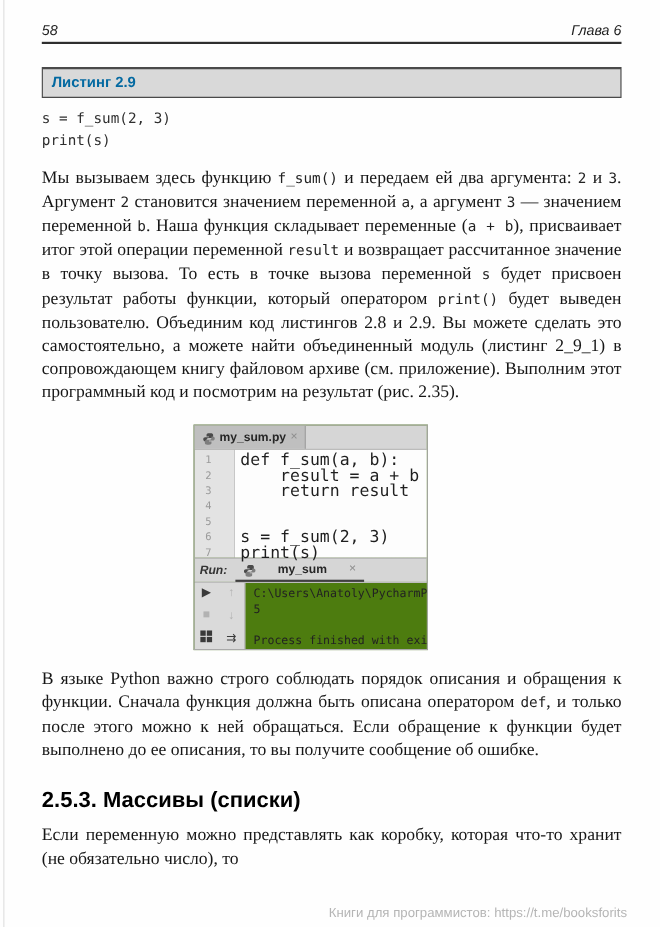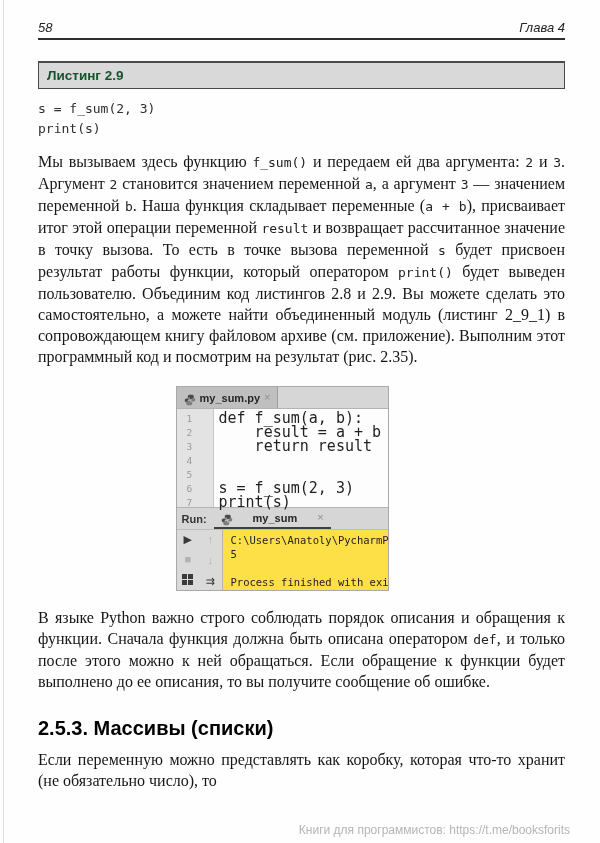--- a/index.html
+++ b/index.html
@@ -41,35 +41,35 @@
   
   .listing-box{
     margin-top:21px;
     background:#d9d9d9;
     border:1px solid #4a4a4a;
     border-top-width:2px;
     padding:3px 8px 4px 8px;
   }
   .listing-title{
     font-family:"Liberation Sans",sans-serif;
-    font-weight:bold;font-size:13.5px;color:#14532d;text-align:right;
+    font-weight:bold;font-size:13.5px;color:#0369a1;text-align:right;
   }
   .code-block{
     margin-top:10px;
     font-family:"DejaVu Sans Mono",monospace;
     font-size:13px;line-height:20px;color:#2e2e2e;
     white-space:pre;
   }
 
   
   .figure-wrap{margin:19px auto 0 auto;width:252px;}
   .ide{
     width:213px;
     border:1px solid #a9a9a9;
-    background:#fde047;
+    background:#4d7c0f;
     font-family:"Liberation Sans",sans-serif;
     box-sizing:border-box;
   }
   .ide *{box-sizing:border-box;}
   .ide-tabbar{
     height:22px;background:#d6d6d6;border-bottom:1px solid #b3b3b3;
     display:flex;align-items:stretch;
   }
   .ide-tab{
     display:inline-flex;align-items:center;gap:4px;
@@ -93,21 +93,21 @@
     padding-left:6px;white-space:pre;
     font-family:"DejaVu Sans Mono",monospace;font-size:15px;color:#1f1f1f;
   }
 
   .run-bar{
     height:22px;background:#d6d6d6;border-top:1px solid #b3b3b3;
     display:flex;align-items:stretch;
   }
   .run-label{
     font-size:11px;font-weight:bold;color:#333;
-    display:flex;align-items:center;padding:0 7px 0 5px;
+    display:flex;align-items:center;padding:0 7px 0 5px;font-style:italic;
   }
   .run-tab{
     display:inline-flex;align-items:center;gap:20px;padding:0 7px;
     border-bottom:2px solid #3f3f3f;
   }
 
   .run-body{display:flex;height:61px;border-top:1px solid #bdbdbd;}
   .run-rail{
     flex:0 0 46px;background:#dadada;border-right:1px solid #b3b3b3;
     display:flex;
@@ -141,21 +141,21 @@
   }
 </style>
 </head>
 <body>
 
 <div class="page">
   <div class="scan-edge"></div>
 
   <div class="running-head">
     <span>58</span>
-    <span>Глава 4</span>
+    <span>Глава 6</span>
   </div>
 
 
   <div class="listing-box">
     <span class="listing-title">Листинг 2.9</span>
   </div>
 
   <div class="code-block"><div class="console-line">s = f_sum(2, 3)</div><div class="console-line">print(s)</div></div>
 
   <p class="body-par p-explain"><span class="seg-n">Мы вызываем здесь функцию </span><span class="seg-c">f_sum()</span><span class="seg-n"> и передаем ей </span><span class="seg-i">два аргумента</span><span class="seg-n">: </span><span class="seg-c">2</span><span class="seg-n"> и </span><span class="seg-c">3</span><span class="seg-n">. Аргумент </span><span class="seg-c">2</span><span class="seg-n"> становится значением переменной </span><span class="seg-c">a</span><span class="seg-n">, а аргумент </span><span class="seg-c">3</span><span class="seg-n"> — значением переменной </span><span class="seg-c">b</span><span class="seg-n">. Наша функция складывает переменные (</span><span class="seg-c">a + b</span><span class="seg-n">), присваивает итог этой операции переменной </span><span class="seg-c">result</span><span class="seg-n"> и возвращает рассчитанное значение в точку вызова. То есть в точке вызова переменной </span><span class="seg-c">s</span><span class="seg-n"> будет присвоен результат работы функции, который оператором </span><span class="seg-c">print()</span><span class="seg-n"> будет выведен пользователю. Объединим код листингов 2.8 и 2.9. Вы можете сделать это самостоятельно, а можете найти объединенный модуль (листинг 2_9_1) в сопровождающем книгу файловом архиве (см. </span><span class="seg-i">приложение</span><span class="seg-n">). Выполним этот программный код и посмотрим на результат (рис. 2.35).</span></p>

